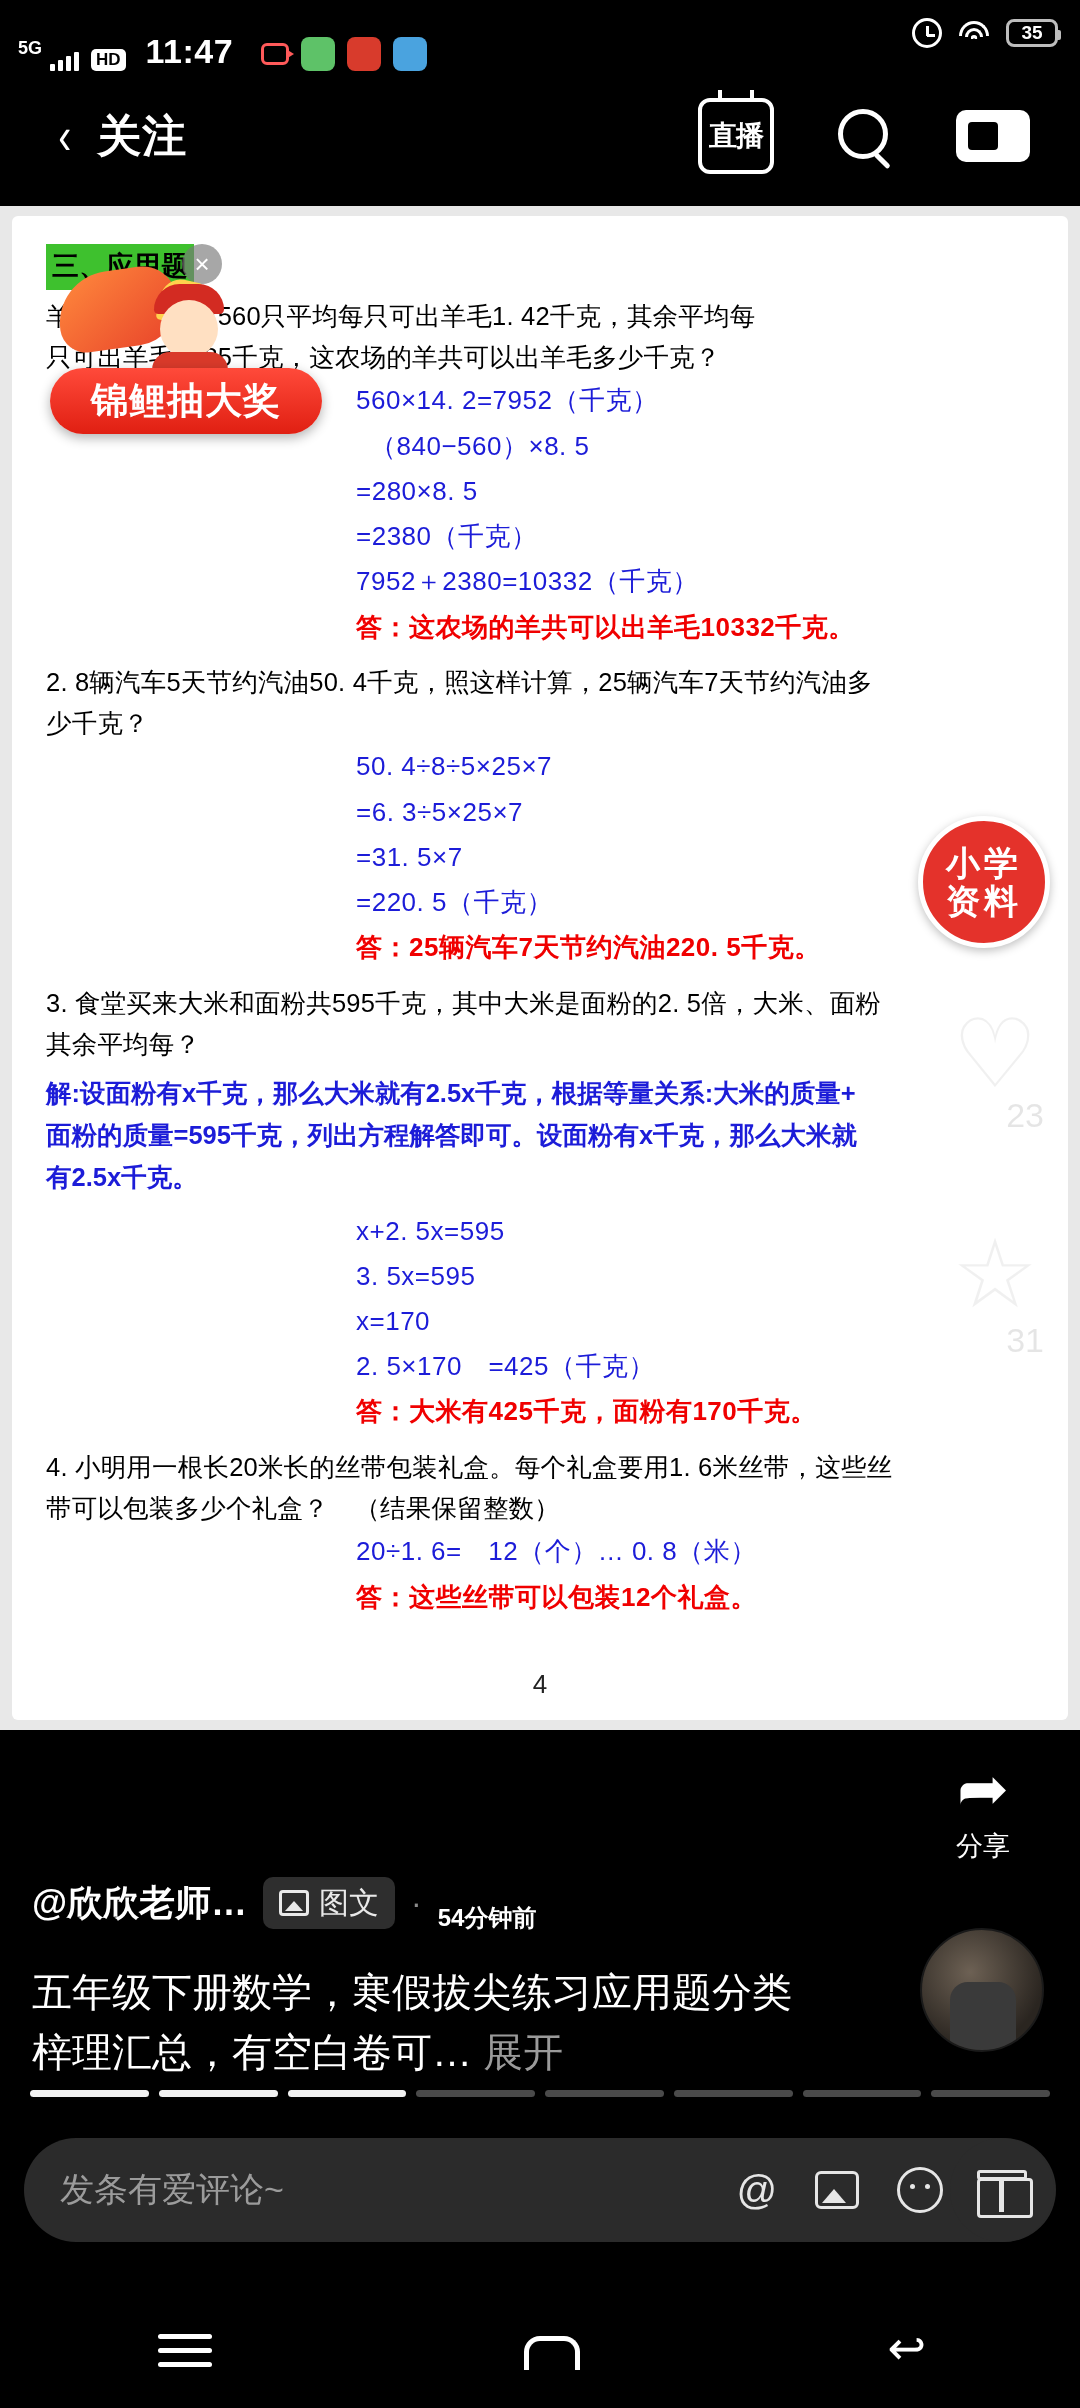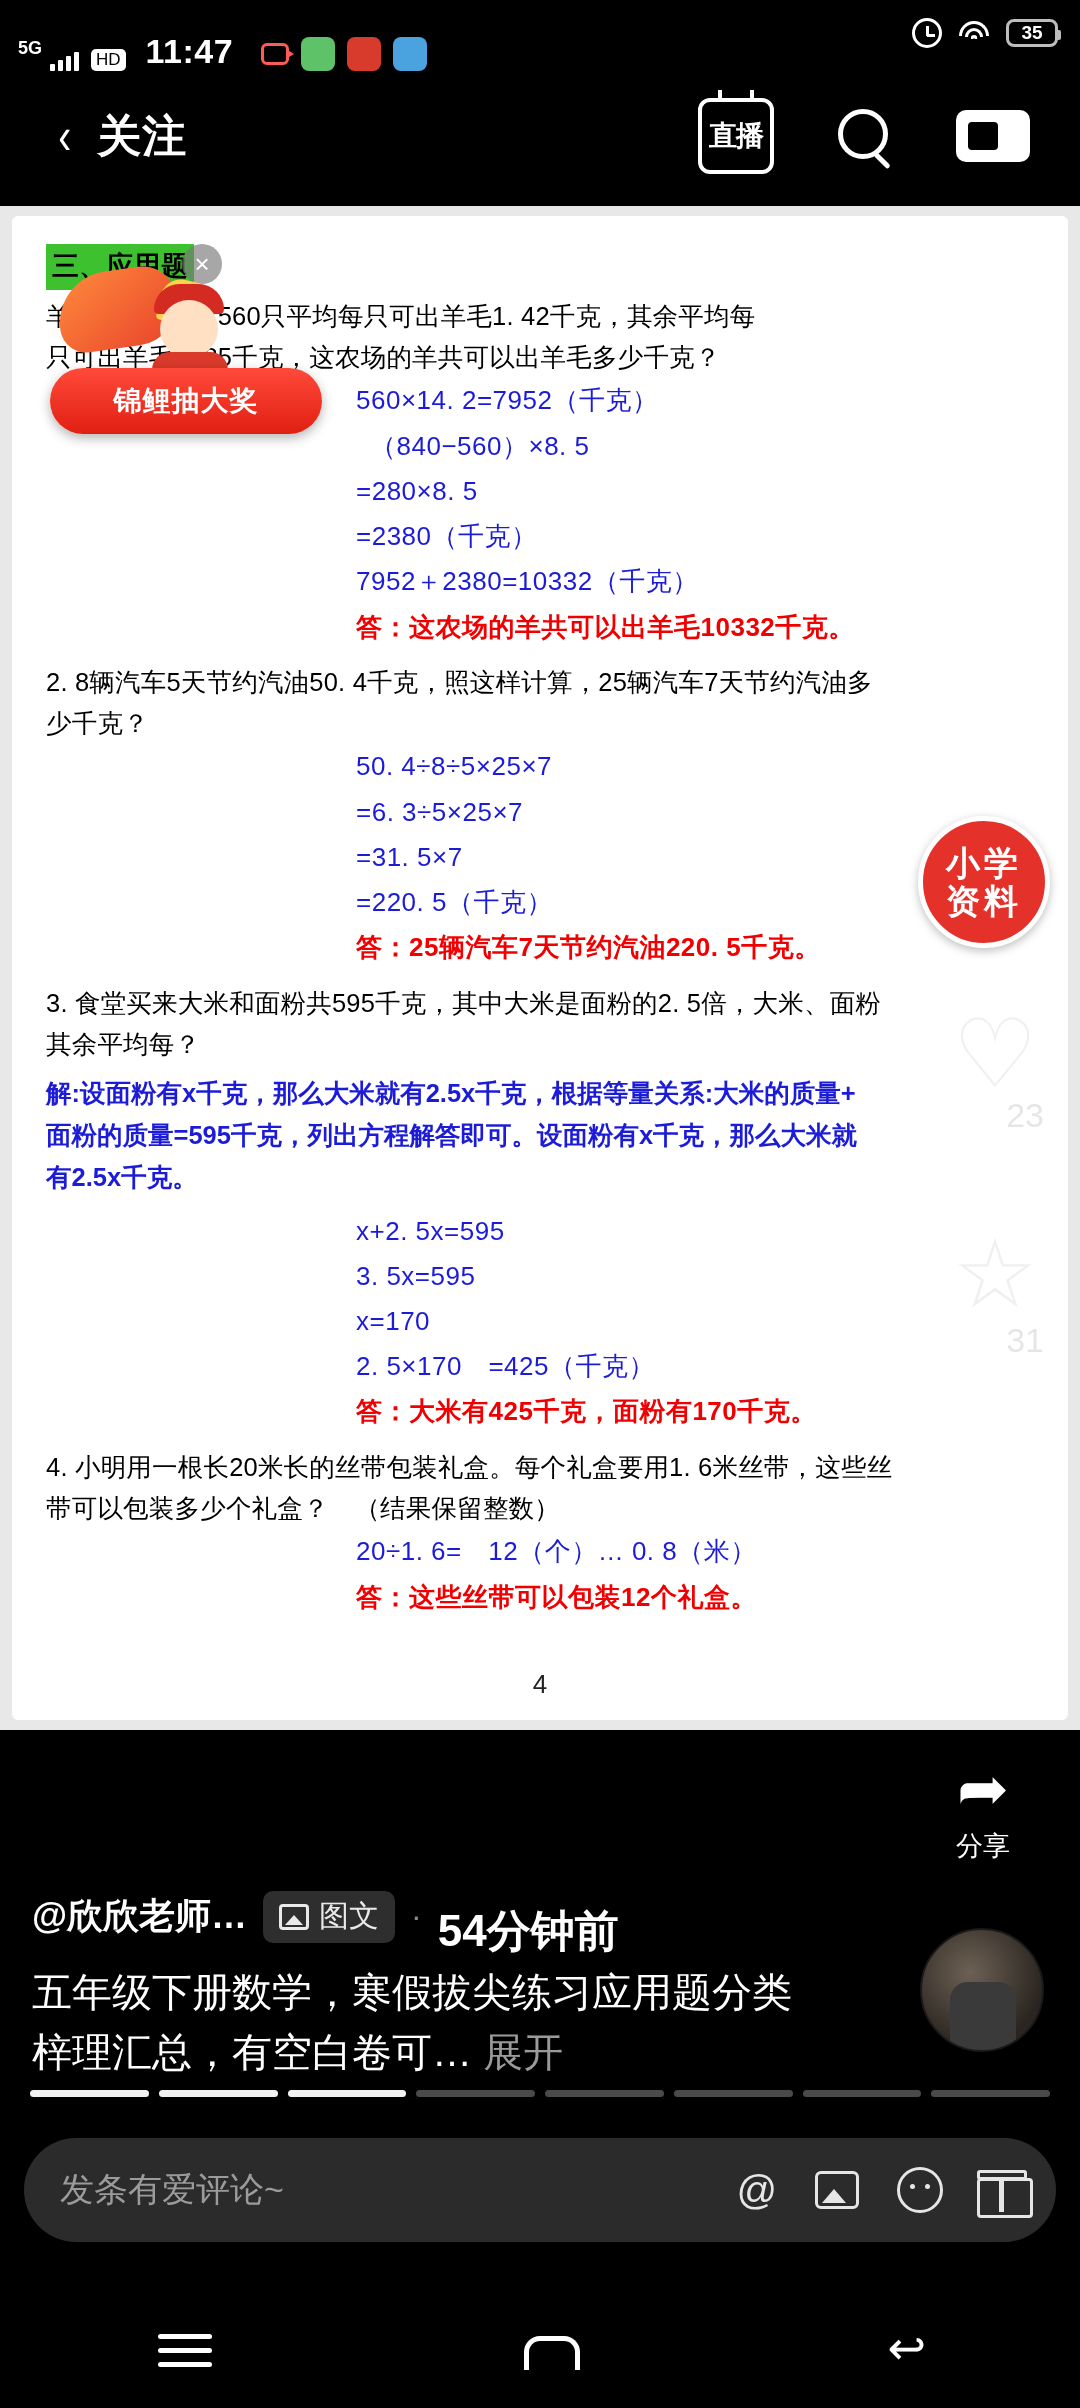--- a/index.html
+++ b/index.html
@@ -18,21 +18,21 @@
   }
   .sb-left { display: flex; align-items: flex-end; gap: 8px; padding-left: 18px; }
   .sb-5g { font-size: 18px; line-height: 1; font-weight: 700; position: relative; top: -14px; }
   .sb-bars { display: flex; align-items: flex-end; gap: 3px; height: 24px; }
   .sb-bars i { display: block; width: 5px; background: #fff; border-radius: 1px; }
   .sb-bars i:nth-child(1) { height: 7px; }
   .sb-bars i:nth-child(2) { height: 11px; }
   .sb-bars i:nth-child(3) { height: 15px; }
   .sb-bars i:nth-child(4) { height: 19px; }
   .sb-hd {
-    font-size: 17px; font-weight: 400; color: #000; background: #fff;
+    font-size: 17px; font-weight: 700; color: #000; background: #fff;
     border-radius: 5px; padding: 1px 5px; margin-left: 4px;
   }
   .sb-time { font-size: 34px; font-weight: 700; margin-left: 12px; letter-spacing: 0.5px; margin-top: 36px; }
   .sb-icons { display: flex; align-items: center; gap: 12px; margin-left: 20px; }
   .ic { width: 34px; height: 34px; border-radius: 8px; display: inline-block; }
   .ic-rec { width: 28px; height: 22px; border: 3px solid #ff5a5a; border-radius: 6px; position: relative; }
   .ic-rec:after { content:""; position:absolute; right:-8px; top:3px; border-left: 8px solid #ff5a5a;
                   border-top: 5px solid transparent; border-bottom: 5px solid transparent; }
   .ic-wechat { background: #5ec268; }
   .ic-app1 { background: #d83b2c; }
@@ -169,21 +169,21 @@
     background: #d32b22; border-radius: 34px 34px 6px 6px;
   }
   .promo-kid .body {
     position:absolute; left: 10px; top: 68px; width: 76px; height: 40px;
     background: #d93a2a; border-radius: 18px 18px 8px 8px;
   }
   .promo-pill {
     position: absolute; left: 0; top: 132px; width: 272px; height: 66px;
     background: linear-gradient(180deg,#ff4a3a,#e01f12);
     border-radius: 34px; display: flex; align-items: center; justify-content: center;
-    color: #fff; font-size: 28px; font-weight: 700; letter-spacing: 1px;
+    color: #fff; font-size: 37px; font-weight: 700; letter-spacing: 1px;
     box-shadow: 0 4px 12px rgba(0,0,0,0.3);
   }
 
   
   .share-btn {
     position: absolute; right: 42px; top: 1758px; width: 110px; text-align: center; color: #fff;
   }
   .share-ic { font-size: 62px; line-height: 1; color: #fff; }
   .share-lb { font-size: 27px; margin-top: 8px; }
 
@@ -193,21 +193,21 @@
   .tag-pill {
     margin-left: 16px; height: 52px; background: #2e2e2e; border-radius: 10px;
     display: flex; align-items: center; gap: 10px; padding: 0 16px; color: #e9e9e9; font-size: 30px;
   }
   .tag-pic {
     width: 30px; height: 26px; border: 3px solid #e9e9e9; border-radius: 4px; position: relative;
   }
   .tag-pic:after { content:""; position:absolute; left:3px; bottom:2px; width: 0; height: 0;
     border-left: 9px solid transparent; border-right: 9px solid transparent; border-bottom: 10px solid #e9e9e9; }
   .dot-sep { color: #8b8b8b; font-size: 32px; margin: 0 16px; }
-  .time-ago { color: #fff; font-size: 44px; font-weight: 700; margin-top: 30px; }
+  .time-ago { color: #fff; font-size: 24px; font-weight: 700; margin-top: 30px; }
 
   .avatar {
     position: absolute; right: 36px; top: 1928px; width: 124px; height: 124px; border-radius: 50%;
     background: radial-gradient(circle at 40% 35%, #6d6154, #2a2520 70%);
     overflow: hidden; border: 2px solid #1a1a1a;
   }
   .avatar:after {
     content:""; position:absolute; left:28px; top:52px; width: 66px; height: 72px;
     background: #3a3a3a; border-radius: 18px 18px 0 0;
   }

